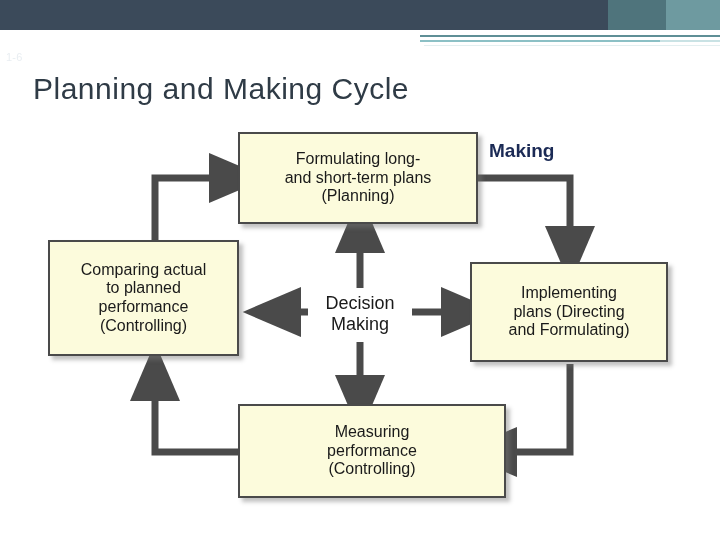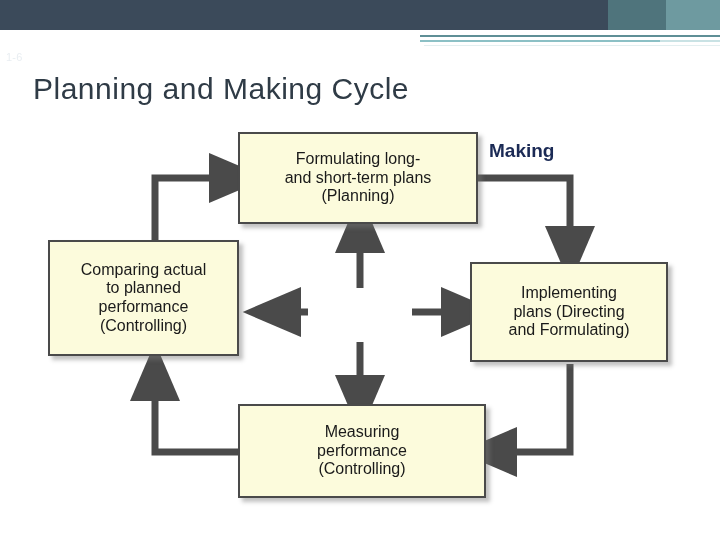--- a/index.html
+++ b/index.html
@@ -150,26 +150,30 @@
 
   <div class="begin-label" style="left:489px; top:140px;">Making</div>
 
   <div class="node" style="left:48px; top:240px; width:191px; height:116px;">
     <span class="node-text">Comparing actual
 to planned
 performance
 (Controlling)</span>
   </div>
 
+  <div class="node plain" style="left:300px; top:284px; width:120px; height:60px; font-size:18px;">
+    <span class="node-text">Decision
+Making</span>
+  </div>
 
   <div class="node" style="left:470px; top:262px; width:198px; height:100px;">
     <span class="node-text">Implementing
 plans (Directing
 and Formulating)</span>
   </div>
 
-  <div class="node" style="left:238px; top:404px; width:248px; height:94px;">
+  <div class="node" style="left:238px; top:404px; width:268px; height:94px;">
     <span class="node-text">Measuring
 performance
 (Controlling)</span>
   </div>
 
 </div>
 
 </body></html>

